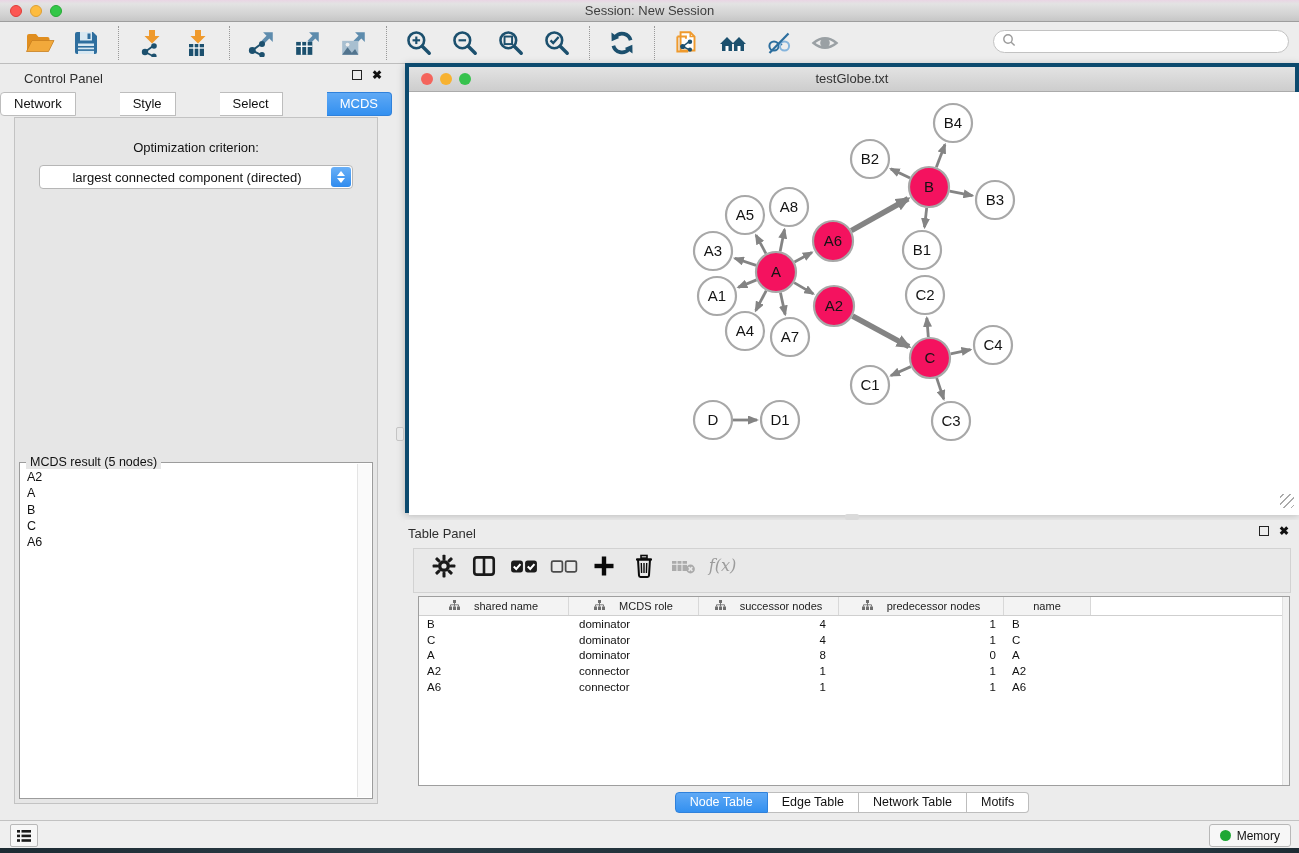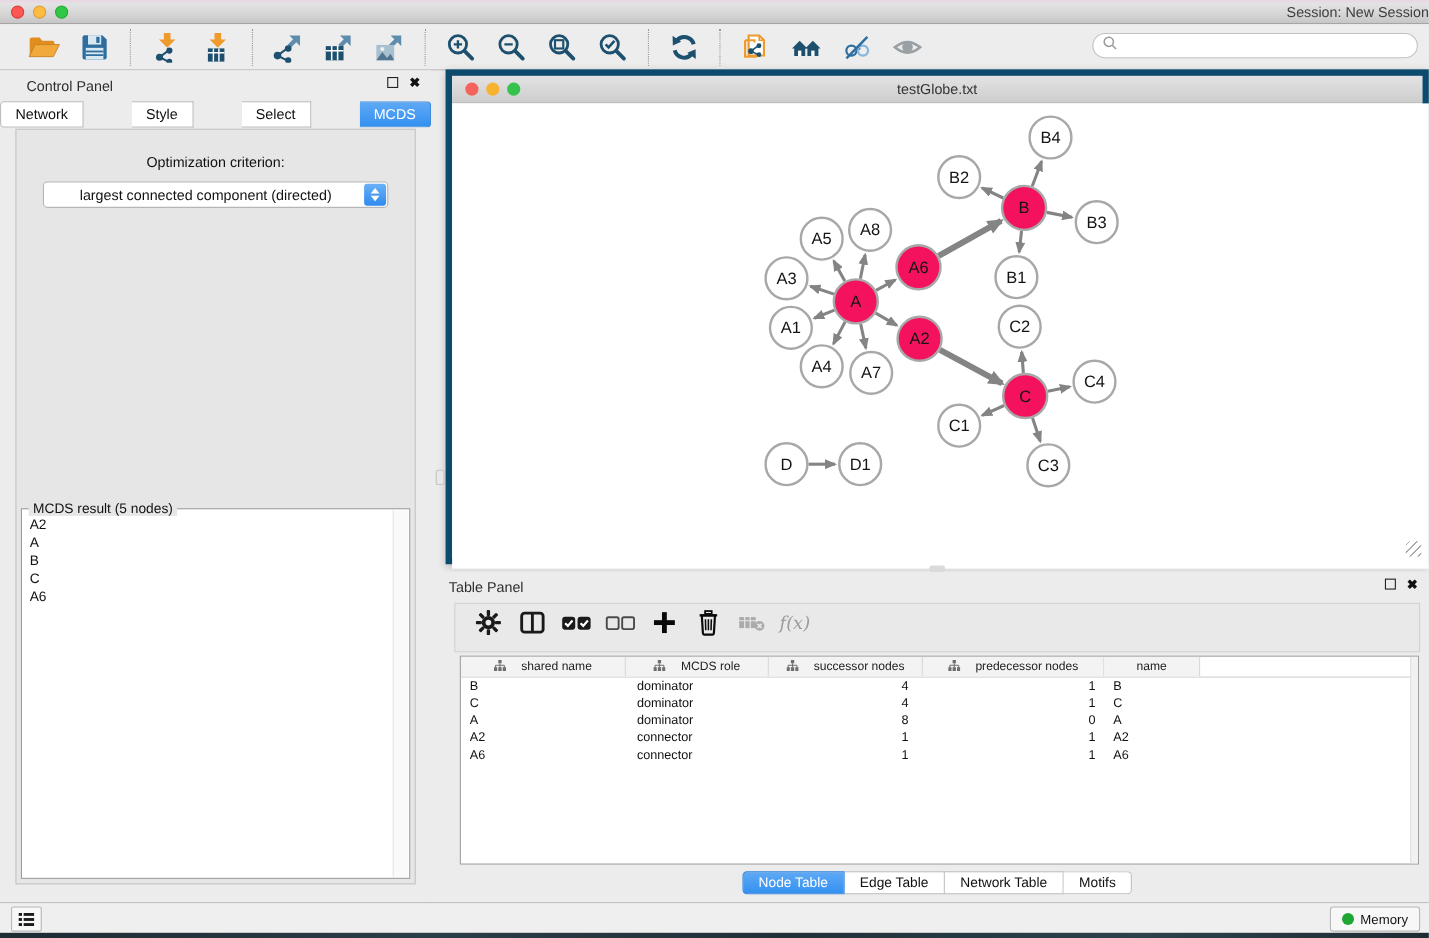--- a/index.html
+++ b/index.html
@@ -8,21 +8,21 @@
 
   
   .mac-titlebar { position:absolute; left:0; top:0; width:1299px; height:22px;
     background:linear-gradient(#E9D5E4 0%, #E3E3E3 18%, #D2D2D2 70%, #C6C6C6 100%);
     border-bottom:1px solid #9E9E9E; }
   .traffic { position:absolute; left:10px; top:5px; display:flex; gap:8px; }
   .tl { width:12px; height:12px; border-radius:50%; display:inline-block; }
   .tl.red { background:#FC5753; border:1px solid #DF3D38; }
   .tl.yel { background:#FDBC40; border:1px solid #DE9F34; }
   .tl.grn { background:#33C748; border:1px solid #27AA35; }
-  .win-title { position:absolute; left:0; right:0; top:3px; text-align:right;
+  .win-title { position:absolute; left:0; right:0; top:3px; text-align:center;
     font-size:13px; color:#3E3E3E; }
 
   
   .toolbar { position:absolute; left:0; top:22px; width:1299px; height:42px;
     background:#EDEDED; border-bottom:1px solid #BDBDBD; display:flex; align-items:center; padding-left:10px; }
   .tb-group { display:flex; align-items:center; gap:6px; padding:0 10px; }
   .tb-sep { width:1px; height:34px; border-left:1px dotted #999; margin:0 2px; }
   .icon-btn { width:40px; height:34px; display:flex; align-items:center; justify-content:center; cursor:default; }
   .search-field { position:absolute; right:10px; top:8px; width:296px; height:23px; background:#fff;
     border:1px solid #C2C2C2; border-radius:12px; display:flex; align-items:center; padding:0 8px; }
@@ -56,21 +56,21 @@
     font-size:13px; color:#111; padding:3px 14px 4px; cursor:default; }
   .groupbox { position:absolute; left:4px; right:4px; top:344px; bottom:4px;
     background:#fff; border:1px solid #9C9C9C; }
   .gb-title { position:absolute; top:-8px; left:6px; background:#E6E6E6; padding:0 4px; font-size:12.5px; color:#111; }
   .gb-list { position:absolute; left:4px; top:6px; right:18px; bottom:4px; overflow:hidden; }
   .gb-item { font-size:12.5px; color:#111; line-height:16.3px; padding-left:3px; }
   .gb-scroll { position:absolute; right:1px; top:1px; bottom:1px; width:14px; background:#FAFAFA; border-left:1px solid #E4E4E4; }
 
   
   .network-window { position:absolute; left:405px; top:63px; width:894px; height:450px;
-    background:#fff; border:6px solid #0c4a6e; box-shadow:0 2px 8px rgba(0,0,0,0.25); }
+    background:#fff; border:4px solid #0c4a6e; box-shadow:0 2px 8px rgba(0,0,0,0.25); }
   .nw-titlebar { position:relative; height:25px; background:linear-gradient(#E3E3E3,#CDCDCD);
     border-bottom:1px solid #ABABAB; }
   .nw-traffic { position:absolute; left:12px; top:6px; display:flex; gap:7px; }
   .tl2 { width:12px; height:12px; border-radius:50%; }
   .nw-title { position:absolute; left:0; right:0; top:4px; text-align:center; font-size:13px; color:#333; }
   .nw-canvas { position:absolute; left:0; top:25px; width:892px; height:423px; background:#fff; }
   .resize-grip { position:absolute; right:1px; bottom:1px; width:14px; height:14px;
     background:repeating-linear-gradient(135deg, transparent 0 2px, #AAA 2px 3px, transparent 3px 5px); }
   .mini-thumb-v { position:absolute; left:396px; top:427px; width:8px; height:14px; background:#E8E8E8; border:1px solid #C4C4C4; border-radius:2px; }
   .mini-thumb-h { position:absolute; left:845px; top:514px; width:14px; height:6px; background:#DADADA; border-radius:2px; }

